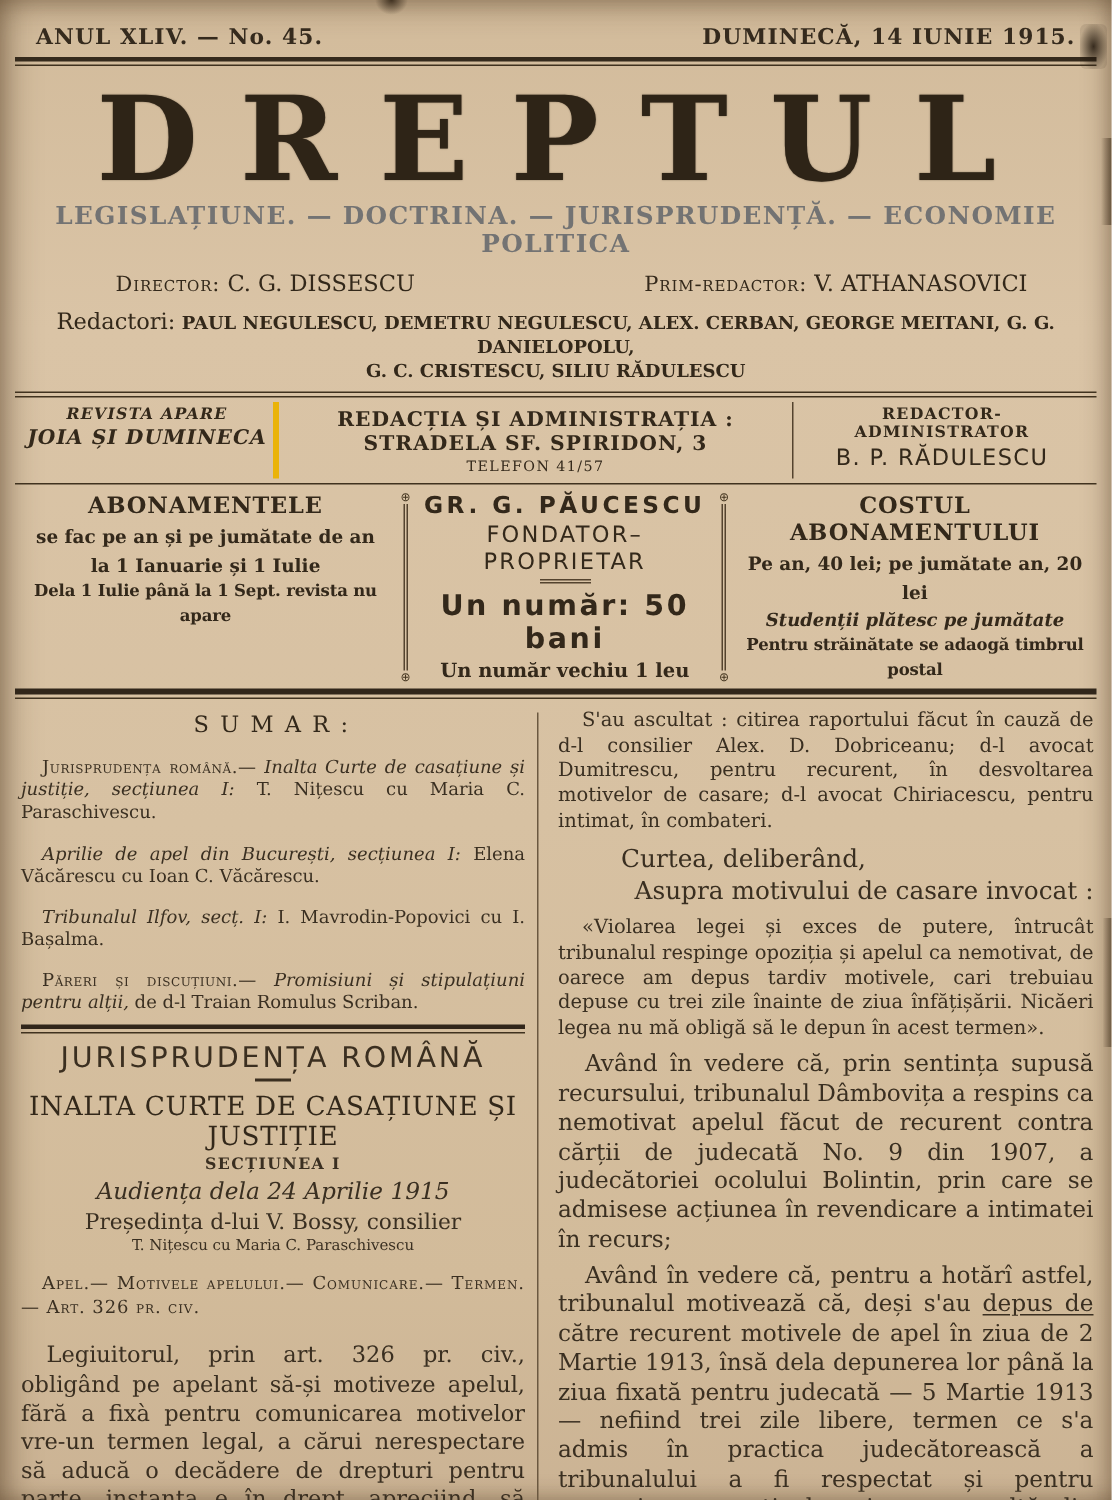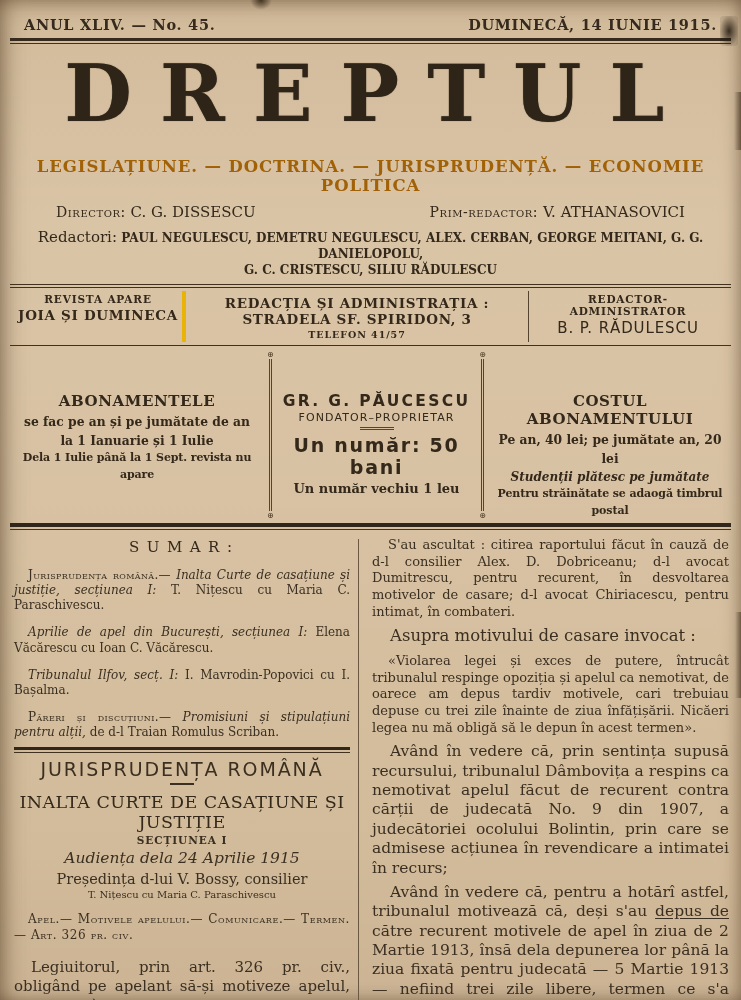--- a/index.html
+++ b/index.html
@@ -19,49 +19,49 @@
   
   .topline{display:flex;justify-content:space-between;align-items:baseline;
     margin:16px 14px 0 14px;font-size:14.5px;font-weight:bold;letter-spacing:.05em;color:#352a1d;}
   .rule-a{margin-top:5px;border-top:3px solid #352a1c;border-bottom:1px solid #40321f;height:2px;}
   .masthead{
     text-align:center;font-size:78px;line-height:1.02;font-weight:bold;
     letter-spacing:.36em;text-indent:.2em;margin-top:10px;color:#2e2417;
     text-shadow:0 0 1px rgba(46,36,23,.65);
     font-family:"DejaVu Serif","Liberation Serif",serif;
   }
-  .subtitle{text-align:center;font-size:16.5px;font-weight:bold;letter-spacing:.055em;margin-top:23px;color:#a16207;}
+  .subtitle{text-align:center;font-size:16.5px;font-weight:bold;letter-spacing:.055em;margin-top:0;color:#737373;}
   .directors{display:flex;justify-content:space-between;margin:8px 46px 0 46px;font-size:15px;color:#33281a;}
-  .directors .lbl{font-variant:small-caps;font-size:14px;letter-spacing:.04em;}
+  .directors .lbl{font-variant:small-caps;font-size:14px;letter-spacing:.04em;margin-left:21px;}
   .redactori{text-align:center;font-size:12px;font-weight:bold;line-height:1.3;margin-top:7px;color:#33281a;}
   .redactori .lbl{font-weight:normal;font-size:15px;}
   .rule-b{margin-top:6px;border-top:1px solid #40321f;border-bottom:1px solid #40321f;height:2px;}
   
   .info-row{display:flex;align-items:stretch;padding:3px 4px;color:#33281a;}
   .info-cell{text-align:center;padding:2px 4px;}
-  .info-left{flex:0 0 160px;}
+  .info-left{flex:0 0 160px;font-style:italic;}
   .info-center{flex:1;border-left:4px solid #eab308;border-right:1px solid #54432e;}
   .info-right{flex:0 0 190px;}
   .info-sm{font-size:10.5px;font-weight:bold;letter-spacing:.08em;}
   .info-md{font-size:13.5px;font-weight:bold;letter-spacing:.05em;margin-top:2px;}
-  .info-tel{font-size:9.5px;font-weight:bold;letter-spacing:.1em;margin-top:2px;}
+  .info-tel{font-size:9.5px;font-weight:normal;letter-spacing:.1em;margin-top:2px;}
   .info-sans{font-family:"DejaVu Sans","Liberation Sans",sans-serif;font-size:15px;letter-spacing:.06em;margin-top:2px;}
   .rule-c{border-top:1px solid #40321f;}
   
   .subs-row{display:flex;align-items:stretch;padding:5px 2px 4px 2px;color:#33281a;}
-  .subs-cell{text-align:center;margin-top:41px;}
+  .subs-cell{text-align:center;}
   .subs-left{flex:0 0 250px;}
   .subs-center{flex:1;}
   .subs-right{flex:0 0 238px;}
   .subs-title{font-size:15px;font-weight:bold;letter-spacing:.04em;margin-bottom:3px;}
   .subs-line{font-size:12.3px;font-weight:bold;line-height:1.5;}
   .subs-line-sm{font-size:11px;font-weight:bold;line-height:1.5;letter-spacing:-.01em;}
   .subs-it{font-style:italic;font-weight:bold;font-size:12px;line-height:1.5;}
   .founder-name{font-family:"DejaVu Sans","Liberation Sans",sans-serif;font-size:15.5px;font-weight:bold;letter-spacing:.15em;}
-  .founder-role{font-family:"DejaVu Sans","Liberation Sans",sans-serif;font-size:11px;letter-spacing:.1em;margin-top:1px;}
+  .founder-role{font-family:"DejaVu Sans","Liberation Sans",sans-serif;font-size:15px;letter-spacing:.1em;margin-top:1px;}
   .founder-dash{width:34px;border-top:1px solid #54432e;border-bottom:1px solid #54432e;height:1px;margin:3px auto 4px;}
   .price-main{font-family:"DejaVu Sans","Liberation Sans",sans-serif;font-size:19px;font-weight:bold;letter-spacing:.09em;margin-top:2px;}
   .price-old{font-size:13px;font-weight:bold;margin-top:3px;}
   .vsep{display:flex;flex-direction:column;align-items:center;margin:0 5px;}
   .vsep .orn{font-family:"DejaVu Sans","Liberation Sans",sans-serif;font-size:8px;line-height:7px;color:#44351f;}
   .vsep .bar{flex:1;width:3px;border-left:1px solid #54432e;border-right:1px solid #54432e;margin:1px 0;box-sizing:border-box;}
   .rule-d{border-top:4px solid #31261a;border-bottom:1px solid #40321f;height:2px;}
   
   .body-cols{display:flex;height:634px;overflow:hidden;padding-top:7px;}
   .col-left{flex:0 0 348px;padding:0 8px 0 4px;box-sizing:border-box;}
@@ -76,21 +76,21 @@
   .heading-dash{width:24px;border-top:2px solid #3b2f20;margin:3px auto 7px;}
   .court-heading{font-size:17.5px;text-align:center;letter-spacing:.025em;color:#33281a;}
   .section-label{font-size:10.5px;font-weight:bold;text-align:center;letter-spacing:.09em;margin:2px 0 3px;}
   .audience{font-style:italic;font-size:15.5px;text-align:center;margin-bottom:4px;}
   .presiding{font-size:14.5px;text-align:center;margin-bottom:2px;}
   .parties{font-size:10px;text-align:center;margin-bottom:6px;}
   .keywords{font-variant:small-caps;font-size:12px;letter-spacing:.05em;line-height:1.3;text-align:justify;text-indent:14px;margin-bottom:5px;}
   .article-body{font-size:15px;line-height:1.28;text-align:justify;text-indent:17px;margin-bottom:9px;}
   .para-sm{font-size:13px;line-height:1.28;text-align:justify;text-indent:16px;margin:0 0 6px;}
   .court-line{font-size:16.5px;padding-left:42px;margin:7px 0 2px;}
-  .motive-line{font-size:16.5px;padding-left:18px;margin:0 0 8px;}
+  .motive-line{font-size:16.5px;padding-left:18px;margin:0 0 8px;text-align:right;}
   .para-lg{font-size:15.5px;line-height:1.25;text-align:justify;text-indent:18px;margin:0 0 5px;}
   .underlined{text-decoration:underline;text-underline-offset:2px;}
   
   .artifact{position:absolute;pointer-events:none;}
   .art-top-center{left:250px;top:0;width:22px;height:10px;border-radius:0 0 8px 8px;
     background:radial-gradient(ellipse at top,rgba(40,28,14,.8),rgba(40,28,14,0) 70%);}
   .art-top-right{left:720px;top:16px;width:18px;height:30px;border-radius:4px;
     background:radial-gradient(ellipse,rgba(30,20,10,.85),rgba(30,20,10,.1) 75%);}
   .art-right-1{right:0;top:92px;width:7px;height:58px;
     background:linear-gradient(90deg,rgba(50,34,16,0),rgba(50,34,16,.55));}
@@ -202,20 +202,21 @@
       <div class="parties">T. Nițescu cu Maria C. Paraschivescu</div>
       <p class="keywords">Apel.— Motivele apelului.— Comunicare.— Termen.— Art. 326 pr. civ.</p>
       <p class="article-body">Legiuitorul, prin art. 326 pr. civ., obligând pe apelant să-și motiveze apelul, fără a fixà pentru comunicarea motivelor vre-un termen legal, a cărui nerespectare să aducă o decădere de drepturi pentru parte, instanța e în drept, apreciind, să fixeze un termen pentru depunerea motivelor de apel, care să fie suficient părții adverse spre a luà cunoștință de acele motive; aceasta însă nu poate îndreptăți pe aceeaș instanță să creeze termene fatale, pe temeiul cărora să hotărască decăderi de drepturi, fără să constate dacă, în fapt, termenul în care au fost depuse motivele, a putut da posibilitate adversarului să ia cunoștință de ele, spre a fi în măsură să-și prepare apărarea și să se judece la ziua fixată.</p>
 
     </div>
 
     <div class="col-divider"></div>
 
     <div class="col-right">
       <p class="para-sm">S'au ascultat : citirea raportului făcut în cauză de d-l consilier Alex. D. Dobriceanu; d-l avocat Dumitrescu, pentru recurent, în desvoltarea motivelor de casare; d-l avocat Chiriacescu, pentru intimat, în combateri.</p>
+      <div class="court-line">Curtea, deliberând,</div>
       <div class="motive-line">Asupra motivului de casare invocat :</div>
       <p class="para-sm">«Violarea legei și exces de putere, întrucât tribunalul respinge opoziția și apelul ca nemotivat, de oarece am depus tardiv motivele, cari trebuiau depuse cu trei zile înainte de ziua înfățișării. Nicăeri legea nu mă obligă să le depun în acest termen».</p>
       <p class="para-lg">Având în vedere că, prin sentința supusă recursului, tribunalul Dâmbovița a respins ca nemotivat apelul făcut de recurent contra cărții de judecată No. 9 din 1907, a judecătoriei ocolului Bolintin, prin care se admisese acțiunea în revendicare a intimatei în recurs;</p>
       <p class="para-lg"><span>Având în vedere că, pentru a hotărî astfel, tribunalul motivează că, deși s'au </span><span class="underlined">depus de</span><span> către recurent motivele de apel în ziua de 2 Martie 1913, însă dela depunerea lor până la ziua fixată pentru judecată — 5 Martie 1913 — nefiind trei zile libere, termen ce s'a admis în practica judecătorească a tribunalului a fi respectat și pentru comunicarea motivelor și care rezultă din textele combinate ale art. 61 leg. judec. de ocoale și art. 729 pr. civ., motivele sunt depuse tardiv și deci nu pot fi ținute în seamă;</span></p>
 
     </div>
 
   </div>
 
   <div class="artifact art-top-center"></div>

